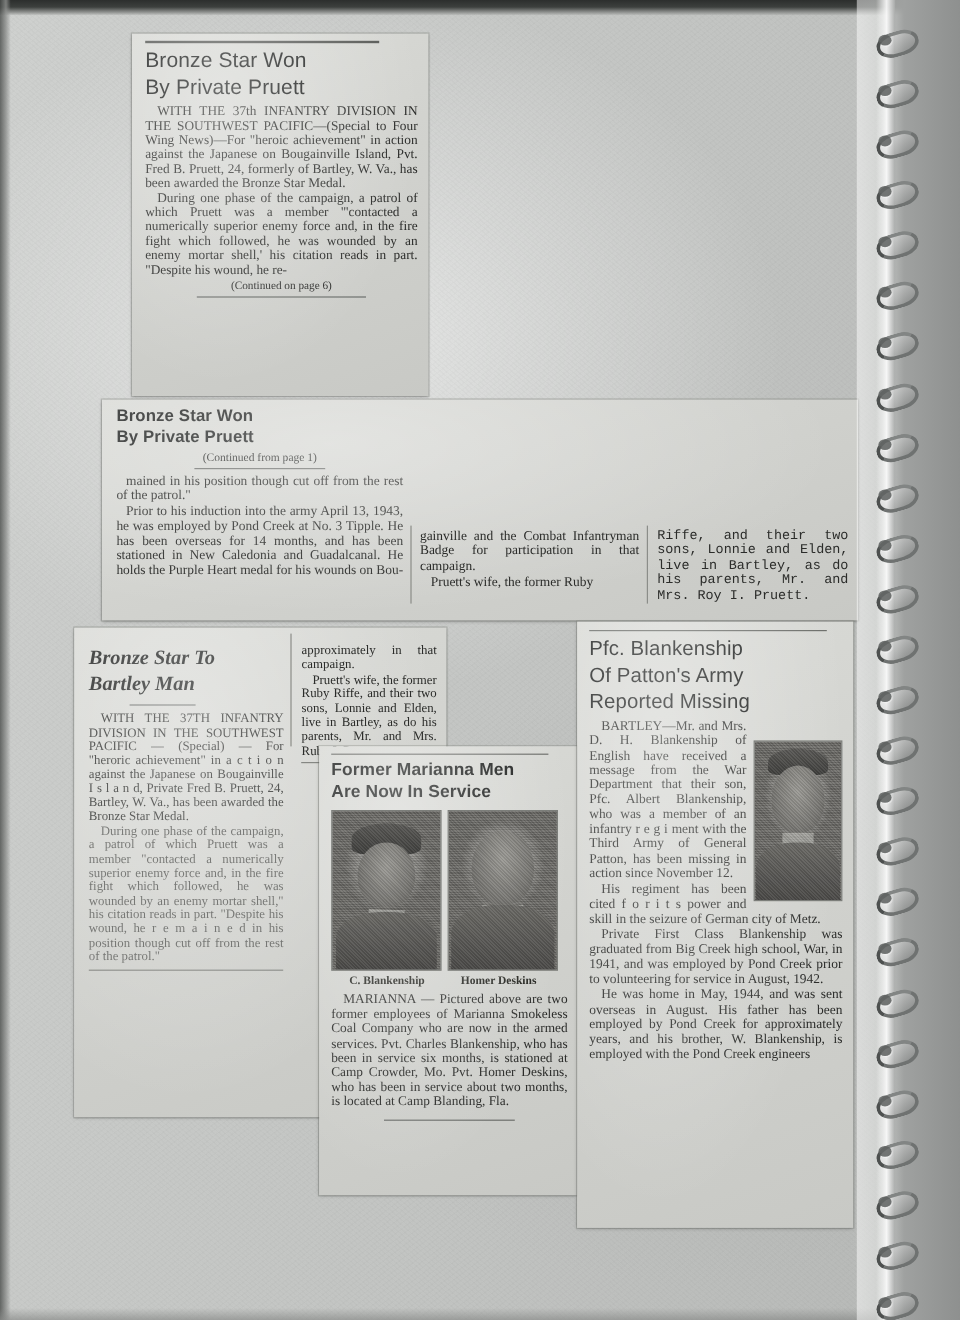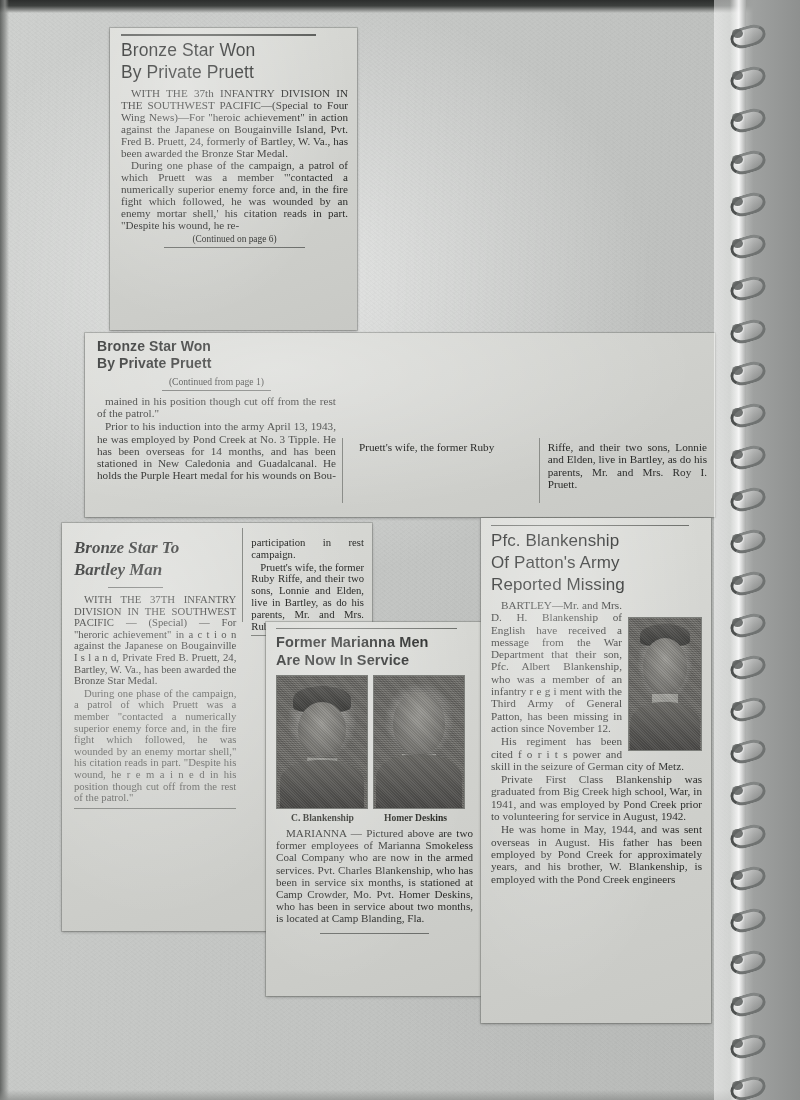--- a/index.html
+++ b/index.html
@@ -149,28 +149,29 @@
         <div class="divider" style="width:46%;margin:3px auto 4px auto;"></div>
         <div class="body" style="font-size:11.2px;line-height:12.2px;">
           <p style="text-indent:8px;">mained in his position though cut off from the rest of the patrol."</p>
           <p style="text-indent:8px;">Prior to his induction into the army April 13, 1943, he was employed by Pond Creek at No. 3 Tipple. He has been overseas for 14 months, and has been stationed in New Caledonia and Guadalcanal. He holds the Purple Heart medal for his wounds on Bou-</p>
         </div>
       </div>
 
       <div style="width:195px;padding:0 6px 0 8px;position:relative;">
         <div style="position:absolute;left:0;top:105px;bottom:14px;width:1px;background:#8b8d89;"></div>
         <div class="body" style="font-size:11.2px;line-height:12.4px;margin-top:108px;">
+          <p style="text-indent:0;">gainville and the Combat Infantryman Badge for participation in that campaign.</p>
           <p style="text-indent:9px;">Pruett's wife, the former Ruby</p>
         </div>
       </div>
 
       <div style="width:170px;padding:0 8px 0 9px;position:relative;">
         <div style="position:absolute;left:0;top:105px;bottom:14px;width:1px;background:#8b8d89;"></div>
         <div class="body" style="font-size:11.2px;line-height:12.4px;margin-top:108px;">
-          <p style="text-indent:0;">Riffe, and their two sons, Lonnie and Elden, live in Bartley, as do his parents, Mr. and Mrs. Roy I. Pruett.</p>
+          <p style="text-indent:0;font-family:Liberation Mono, monospace;">Riffe, and their two sons, Lonnie and Elden, live in Bartley, as do his parents, Mr. and Mrs. Roy I. Pruett.</p>
         </div>
       </div>
     </div>
   </div>
 
   <div class="clip" style="left:62px;top:523px;width:310px;height:408px;">
     <div class="paperwash"></div>
     <div style="display:flex;height:100%;">
       <div style="width:183px;padding:14px 6px 0 12px;">
         <div class="hl-serif-ital" style="font-size:17px;line-height:22px;">Bronze Star To</div>
@@ -178,21 +179,21 @@
         <div class="divider" style="width:34%;margin:6px auto 6px 34px;"></div>
         <div class="body" style="font-size:10.7px;line-height:11.6px;">
           <p>WITH THE 37TH INFANTRY DIVISION IN THE SOUTHWEST PACIFIC — (Special) — For "heroric achievement" in a c t i o n against the Japanese on Bougainville I s l a n d, Private Fred B. Pruett, 24, Bartley, W. Va., has been awarded the Bronze Star Medal.</p>
           <p class="fade">During one phase of the campaign, a patrol of which Pruett was a member "contacted a numerically superior enemy force and, in the fire fight which followed, he was wounded by an enemy mortar shell," his citation reads in part. "Despite his wound, he r e m a i n e d in his position though cut off from the rest of the patrol."</p>
         </div>
         <div class="hairline" style="margin-top:4px;"></div>
       </div>
       <div style="width:127px;padding:14px 8px 0 9px;position:relative;">
         <div style="position:absolute;left:0;top:5px;height:94px;width:1px;background:#8b8d89;"></div>
         <div class="body" style="font-size:10.7px;line-height:11.8px;">
-          <p style="text-indent:0;">participation in rest campaign.</p>
+          <p style="text-indent:0;">approximately in that campaign.</p>
           <p style="text-indent:9px;">Pruett's wife, the former Ruby Riffe, and their two sons, Lonnie and Elden, live in Bartley, as do his parents, Mr. and Mrs. Ruby I. Pruett.</p>
         </div>
         <div class="hairline" style="margin-top:3px;"></div>
       </div>
     </div>
   </div>
 
   <div class="clip" style="left:266px;top:622px;width:215px;height:374px;">
     <div class="paperwash"></div>
     <div style="padding:6px 8px 0 10px;">

